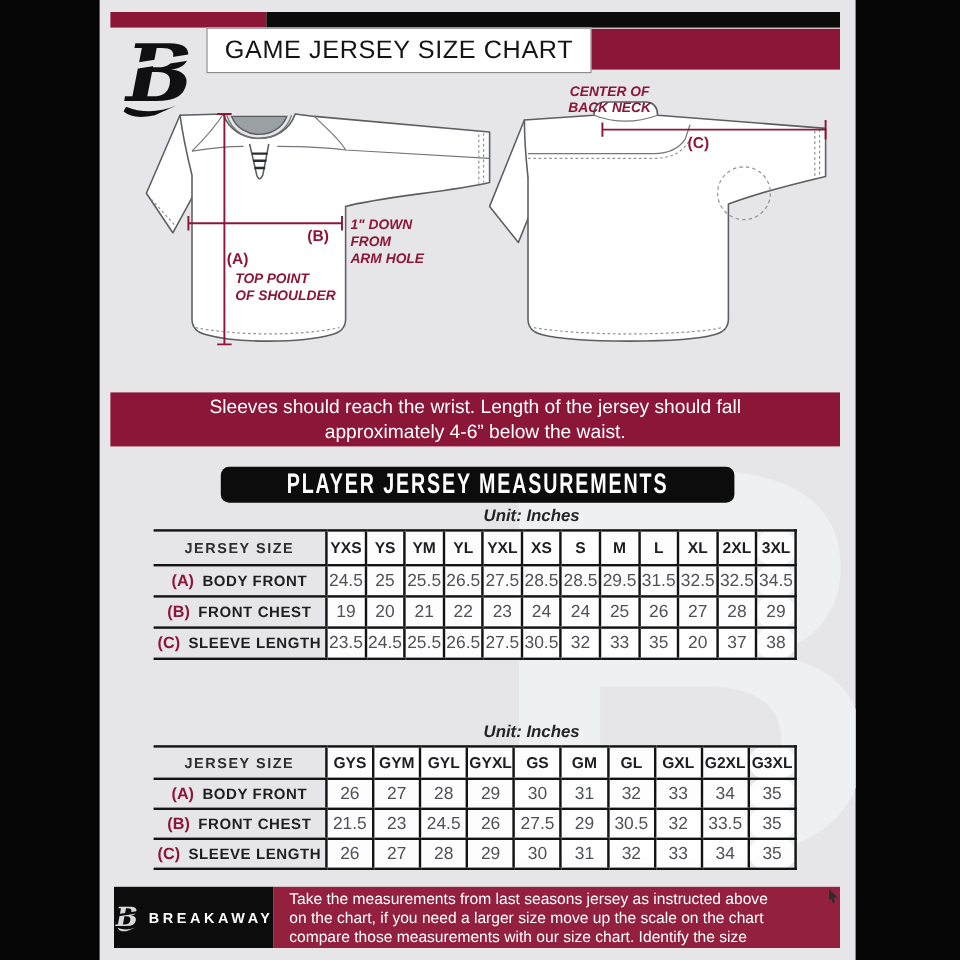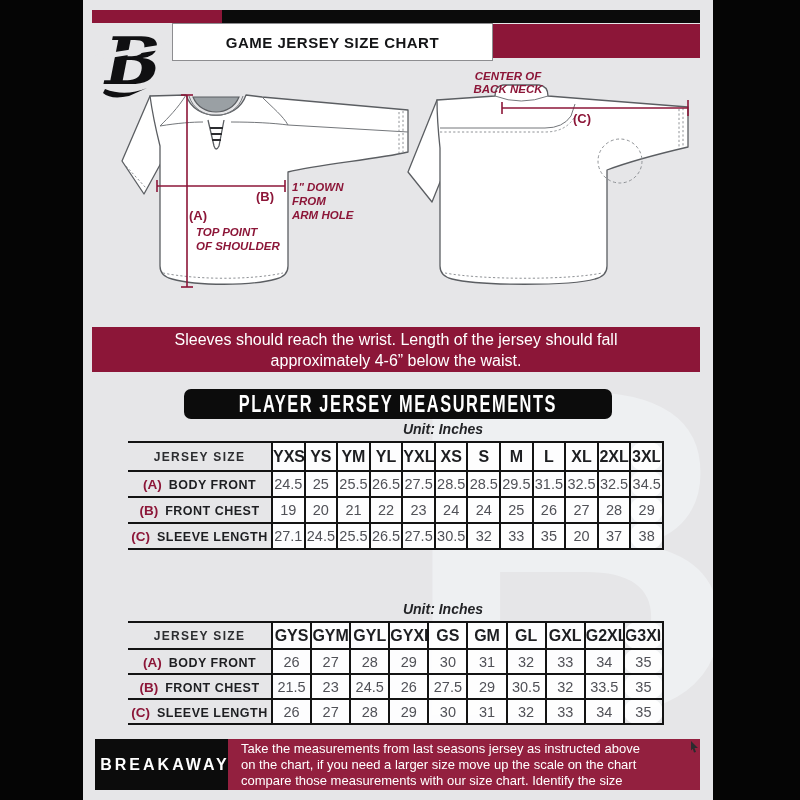--- a/index.html
+++ b/index.html
@@ -14,21 +14,21 @@
                font-weight:bold; color:#eef0f2; z-index:0; user-select:none; }
   .layer { position:absolute; inset:0; z-index:1; }
 
   
   .topbar { left:9px; top:10px; width:608px; height:13px; display:flex; }
   .topbar-maroon { width:130px; height:100%; }
   .topbar-black { flex:1; height:100%; background:#0b0b0b; }
   .titlerow { left:89px; top:23px; width:528px; height:38px; display:flex; }
   .titlebox { width:319px; background:#fff; border:1px solid #8d8d90; display:flex;
               align-items:center; justify-content:center; }
-  .titlebox span { font-weight:bold; font-size:15px; letter-spacing:.5px; color:#141517; white-space:nowrap; }
+  .titlebox span { font-weight:normal; font-size:21px; letter-spacing:.5px; color:#141517; white-space:nowrap; }
   .titleside { flex:1; margin:1px 0 3px 0; }
 
   
   .banner { left:9px; top:327px; width:608px; height:45px; display:flex; flex-direction:column;
             align-items:center; justify-content:center; color:#fff; font-size:16px; line-height:21px; }
 
   
   .sec-title { left:0; width:630px; display:flex; justify-content:center; }
   .pill { background:#0c0c0c; color:#fff; border-radius:7px; height:30px; padding:0 10px;
           display:flex; align-items:center; justify-content:center; }
@@ -37,34 +37,34 @@
   .unit-line { left:0; width:630px; text-align:center; font-style:italic; font-weight:bold;
                font-size:14px; color:#232427;margin-left:45px; }
 
   
   table.size-table { position:absolute; left:45px; border-collapse:collapse; table-layout:fixed;
                      width:536px; }
   .size-table th, .size-table td { text-align:center; padding:0; overflow:hidden; }
   .size-table .lblcell { border-top:2px solid #131313; border-bottom:2px solid #131313; background:transparent; }
   .size-table .size { border:2px solid #131313; border-right:none; background:rgba(255,255,255,.92); }
   .size-table .size.last { border-right:2px solid #131313;border-radius:14px; }
-  .size-table th.size { font-size:16px; font-weight:bold; color:#1d1e21; }
+  .size-table th.size { font-size:13px; font-weight:bold; color:#1d1e21; }
   .size-table td.val { font-size:14.5px; font-weight:500; color:#505157; }
   .corner { font-size:12px; font-weight:600; letter-spacing:1.3px; color:#2c2d30; }
   .rowlbl { white-space:nowrap; }
   .rl-letter { color:#8C1638; font-weight:bold; font-size:13.5px; margin-right:7px; }
   .rl-name { font-size:12.5px; font-weight:700; letter-spacing:.5px; color:#1d1e21; }
   .t-player thead tr { height:29px; } .t-player tbody tr { height:26px; }
   .t-goalie thead tr { height:27px; } .t-goalie tbody tr { height:25px; }
 
   
   .footer { left:12px; top:739px; width:605px; height:51px; display:flex; }
   .f-black { width:133px; background:#0c0c0c; display:flex; align-items:center;
              justify-content:center; gap:7px; }
-  .f-brand { color:#fff; font-size:16px; font-weight:bold; letter-spacing:3px; }
+  .f-brand { color:#fff; font-size:12px; font-weight:bold; letter-spacing:3px; }
   .f-maroon { flex:1; color:#fff; font-size:13px; line-height:16px;
               display:flex; flex-direction:column; justify-content:center; padding-left:13px; }
 
   .diagram-note { font-style:italic; font-weight:600; fill:#8C1638; font-size:11.5px; }
   .diagram-letter { font-weight:bold; fill:#8C1638; font-size:13px; }
   .jersey { fill:#ffffff; stroke:#5b5e62; stroke-width:1.3; stroke-linejoin:round; }
   .seam { fill:none; stroke:#74777b; stroke-width:1; }
   .stitch { fill:none; stroke:#8f9296; stroke-width:1; stroke-dasharray:2.2,2.2; }
   .mline { stroke:#8C1638; stroke-width:1.6; fill:none; }
 </style>
@@ -244,21 +244,21 @@
               <td class="size val">24</td>
               <td class="size val">24</td>
               <td class="size val">25</td>
               <td class="size val">26</td>
               <td class="size val">27</td>
               <td class="size val">28</td>
               <td class="size val last">29</td>
             </tr>
             <tr>
               <td class="lblcell rowlbl"><span class="rl-letter">(C)</span><span class="rl-name">SLEEVE LENGTH</span></td>
-              <td class="size val">27.1</td>
+              <td class="size val">23.5</td>
               <td class="size val">24.5</td>
               <td class="size val">25.5</td>
               <td class="size val">26.5</td>
               <td class="size val">27.5</td>
               <td class="size val">30.5</td>
               <td class="size val">32</td>
               <td class="size val">33</td>
               <td class="size val">35</td>
               <td class="size val">20</td>
               <td class="size val">37</td>

